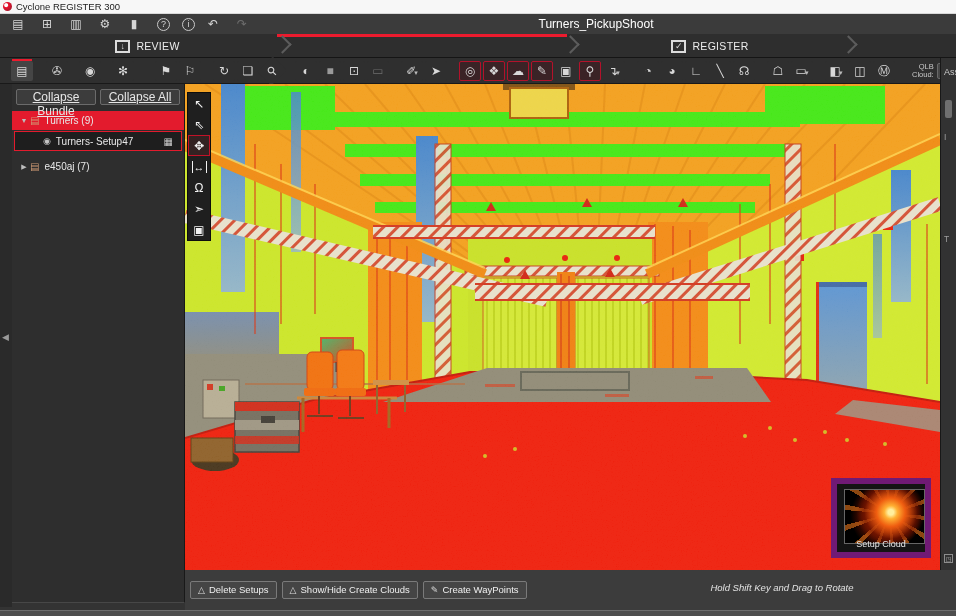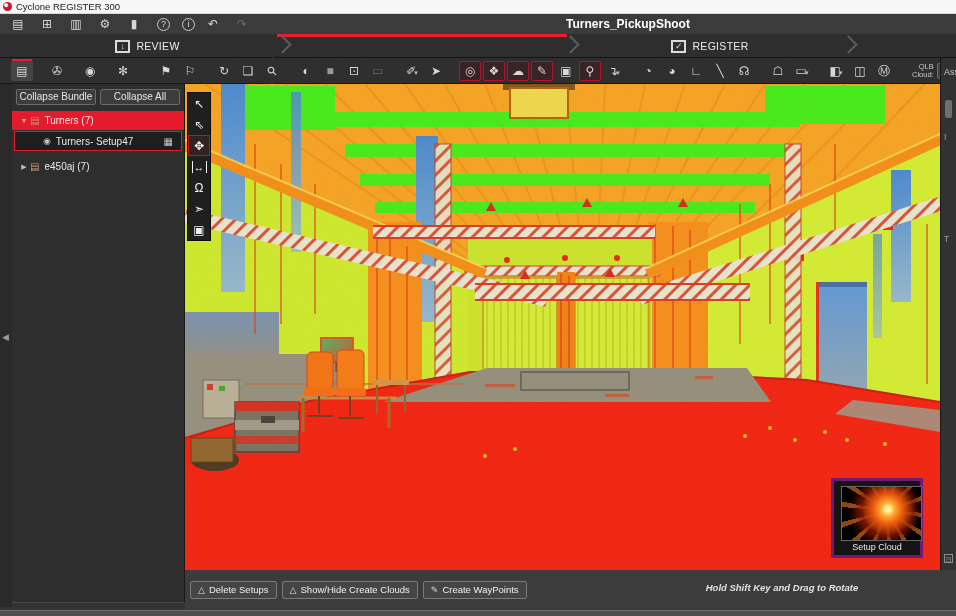--- a/index.html
+++ b/index.html
@@ -14,22 +14,22 @@
   #app-title { font-size:9.5px; color:#222; }
 
   
   #menubar { position:absolute; left:0; top:14px; width:956px; height:20px;
     background:#3b3b3b; display:flex; align-items:center; }
   .mico { width:22px; height:16px; margin-left:7px; color:#d6d6d6; font-size:12px;
     line-height:16px; text-align:center; cursor:default; }
   .mico.circ { width:13px; height:13px; border:1px solid #c9c9c9; border-radius:50%;
     font-size:9px; line-height:11px; margin-left:12px; }
   .mico.dim { color:#6d6d6d; border-color:#6d6d6d; }
-  #project-title { position:absolute; left:628px; top:0; transform:translateX(-50%);
-    height:20px; line-height:20px; color:#fff; font-size:12px; font-weight:bold; }
+  #project-title { position:absolute; left:596px; top:0; transform:translateX(-50%);
+    height:20px; line-height:20px; color:#fff; font-size:12px; font-weight:normal; }
 
   
   #workflow { position:absolute; left:0; top:34px; width:956px; height:24px;
     background:#2e2e2e; border-bottom:1px solid #151515; }
   #active-underline { position:absolute; left:277px; top:0; width:290px; height:3px;
     background:#ec1b2e; }
   .wf-tab { position:absolute; top:0; height:24px; display:flex; align-items:center;
     justify-content:center; color:#ececec; font-size:10.5px; letter-spacing:.3px; cursor:default; }
   .wf-ic { display:inline-flex; align-items:center; justify-content:center;
     width:15px; height:13px; border:2px solid #dcdcdc; color:#dcdcdc; font-size:9px;
@@ -60,21 +60,21 @@
     border-radius:2px; color:#e8e8e8; font-size:9px; line-height:14px; padding:0 4px;
     display:flex; justify-content:space-between; align-items:center; }
 
   
   #left-rail { position:absolute; left:0; top:84px; width:12px; height:523px; background:#2a2a2a; }
   #rail-collapse { position:absolute; left:2px; top:248px; color:#9a9a9a; font-size:9px; cursor:default; }
   #sidebar { position:absolute; left:12px; top:84px; width:173px; height:519px;
     background:#2e2e2e; border-right:1px solid #191919; border-bottom:1px solid #474747; }
   .sbtns { display:flex; gap:4px; padding:5px 4px 6px 4px; }
   .sbtn { flex:1; height:16px; background:#3c3c3c; border:1px solid #6b6b6b; border-radius:2px;
-    color:#e6e6e6; font-size:10px; line-height:14px; text-align:center; cursor:default; }
+    color:#e6e6e6; font-size:12px; line-height:14px; text-align:center; cursor:default;text-decoration:underline; }
   .trow { height:19px; display:flex; align-items:center; font-size:10px; color:#e8e8e8;
     cursor:default; }
   .trow .arr { width:12px; text-align:center; font-size:7px; color:#bdbdbd; margin-left:6px; }
   .trow .bico { font-size:10px; color:#cf9a74; margin-right:5px; }
   .trow.sel { background:#e31b2d; }
   .trow.outlined { border:1px solid #e31b2d; background:#1e1e1e; margin:1px 2px 1px 2px; height:20px; }
   .trow .sico { font-size:9px; color:#c4c4c4; margin:0 5px 0 28px; }
   .trow .chip { margin-left:auto; margin-right:8px; font-size:10px; color:#cfcfcf; }
 
   
@@ -83,22 +83,22 @@
   #viewport svg { position:absolute; left:0; top:0; }
 
   #palette { position:absolute; left:2px; top:8px; width:24px; background:#1f1f1f;
     border:1px solid #0d0d0d; display:flex; flex-direction:column; }
   .pico { width:22px; height:21px; color:#f2f2f2; font-size:12px; line-height:20px;
     text-align:center; border:1px solid transparent; cursor:default; }
   .pico.active { border-color:#c21228; background:#322; }
   .pico.sides { font-size:11px; border-left:2px solid transparent; border-right:2px solid transparent; }
   .pico.sides span { border-left:1.5px solid #f2f2f2; border-right:1.5px solid #f2f2f2; padding:0 1px; }
 
-  #inset { position:absolute; left:646px; top:394px; width:92px; height:80px;
-    background:#141414; border:3px solid #701a75; }
+  #inset { position:absolute; left:646px; top:394px; width:100px; height:80px;
+    background:#141414; border:6px solid #701a75; }
   #inset-thumb { position:absolute; left:7px; top:5px; width:81px; height:55px;
     border:1px solid #666; cursor:default;
     background:
       radial-gradient(circle at 58% 42%, #ffef9e 0 5%, #ffb033 12%, #ef5d10 26%, rgba(120,20,0,.6) 48%, transparent 62%),
       repeating-conic-gradient(from 15deg at 56% 45%, rgba(255,130,30,.55) 0 7deg, rgba(40,5,0,0) 7deg 26deg),
       radial-gradient(circle at 52% 48%, #8c2000 0 30%, #430b00 52%, #000 72%),
       #000; }
   #inset-label { position:absolute; left:0; bottom:3px; width:100%; text-align:center;
     color:#e8e8e8; font-size:9px; }
 
@@ -114,21 +114,21 @@
     cursor:default; }
 
   
   #bottombar { position:absolute; left:185px; top:570px; width:771px; height:40px;
     background:#3c3c3c; display:flex; align-items:center; }
   .bbtn { height:18px; margin-left:5px; padding:0 7px; background:#454545;
     border:1px solid #7a7a7a; border-radius:2px; color:#efefef; font-size:9.5px;
     line-height:16px; cursor:default; display:flex; align-items:center; gap:4px; }
   .bbtn .g { font-size:9px; color:#ddd; }
   #hint { position:absolute; left:487px; top:12px; width:220px; text-align:center;
-    color:#e2e2e2; font-size:9.5px; font-style:italic;font-weight:bold; }
+    color:#e2e2e2; font-size:9.5px; font-style:italic; }
   #footer { position:absolute; left:0; top:610px; width:956px; height:6px;
     background:#4e4e4e; border-top:1px solid #6e6e6e; }
 </style>
 </head>
 <body>
 
 <div id="titlebar">
   <span id="app-logo"></span>
   <span id="app-title">Cyclone REGISTER 300</span>
 </div>
@@ -243,21 +243,21 @@
 </div>
 
 <div id="sidebar">
   <div class="sbtns">
     <span class="sbtn">Collapse Bundle</span>
     <span class="sbtn">Collapse All</span>
   </div>
   <div class="trow sel">
     <span class="arr">▼</span>
     <span class="bico">▤</span>
-    <span>Turners (7)</span>
+    <span>Turners (9)</span>
   </div>
   <div class="trow outlined">
     <span class="sico">◉</span>
     <span>Turners- Setup47</span>
     <span class="chip">▦</span>
   </div>
   <div class="trow" style="margin-top:6px;">
     <span class="arr">▶</span>
     <span class="bico">▤</span>
     <span>e450aj (7)</span>

